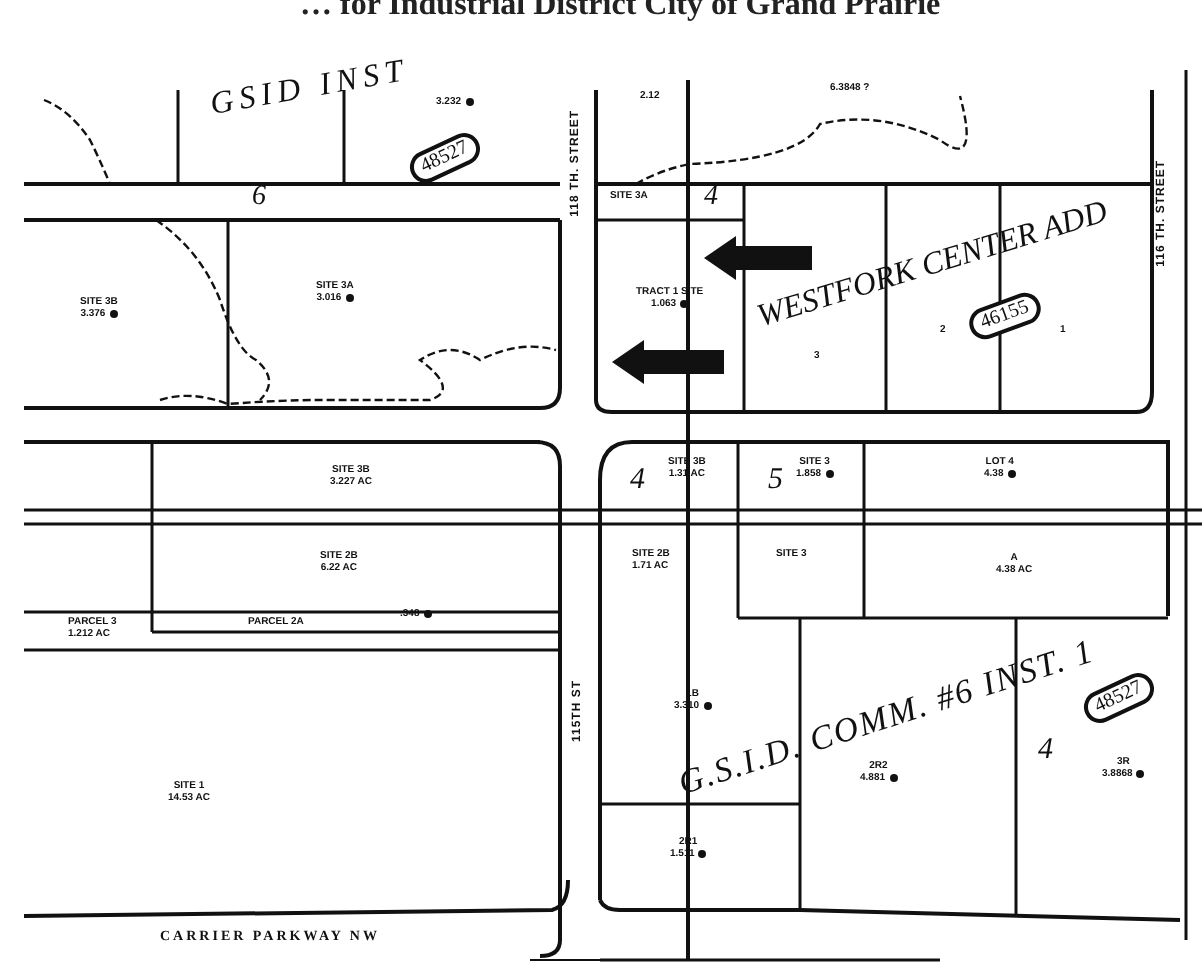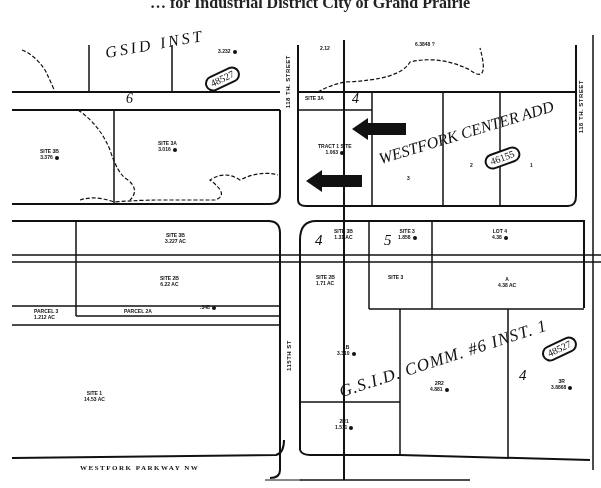--- a/index.html
+++ b/index.html
@@ -86,21 +86,21 @@
 </div>
 <div class="abs" style="left:306px;top:170px;">
   <svg width="56" height="22" viewBox="0 0 56 22" style="position:static">
       <polygon points="0,11 16,0 16,5 56,5 56,17 16,17 16,22" fill="#111"></polygon>
     </svg>
 </div>
 
 <div class="vstreet" style="left:285px;top:55px;">118 TH. STREET</div>
 <div class="vstreet" style="left:578px;top:80px;">116 TH. STREET</div>
 <div class="vstreet" style="left:286px;top:340px;">115TH ST</div>
-<div class="abs" style="left:80px;top:464px;font-weight:bold;font-size:7px;letter-spacing:1.5px;font-family:'Liberation Serif',serif;">WESTFORK PARKWAY NW</div>
+<div class="abs" style="left:80px;top:464px;font-weight:bold;font-size:7px;letter-spacing:1.5px;font-family:'Liberation Serif',serif;">CARRIER PARKWAY NW</div>
 <div class="big" style="left:126px;top:91px;font-size:14px;">6</div>
 
 <div class="hand" style="left:107px;top:44px;font-size:16px;letter-spacing:3px;transform:rotate(-10deg);">GSID INST</div>
 <div class="hand" style="left:382px;top:150px;font-size:16px;transform:rotate(-17deg);">WESTFORK CENTER ADD</div>
 <div class="hand" style="left:343px;top:382px;font-size:17px;letter-spacing:1px;transform:rotate(-18deg);">G.S.I.D. COMM. #6 INST. 1</div>
 
 <div class="badge" style="left:204px;top:71px;transform:rotate(-25deg);">48527</div>
 <div class="badge" style="left:484px;top:150px;transform:rotate(-20deg);">46155</div>
 <div class="badge" style="left:541px;top:341px;transform:rotate(-25deg);">48527</div>
 

